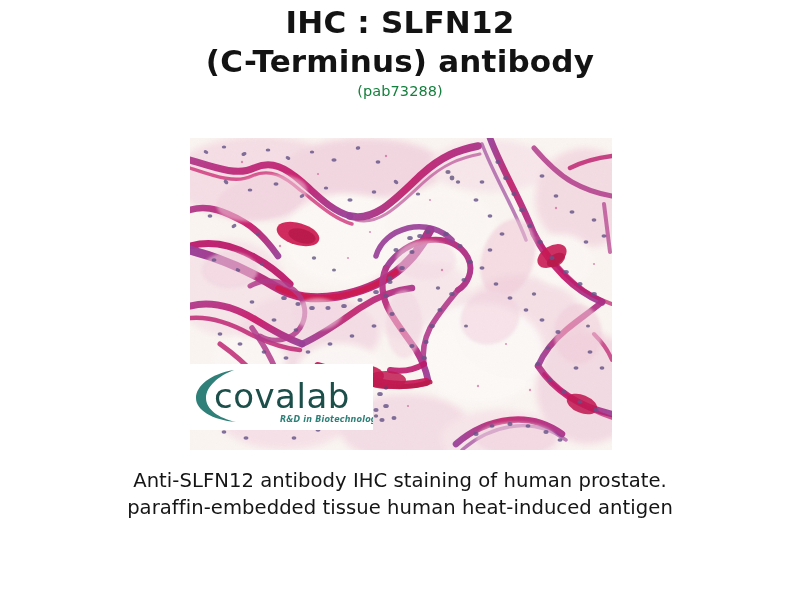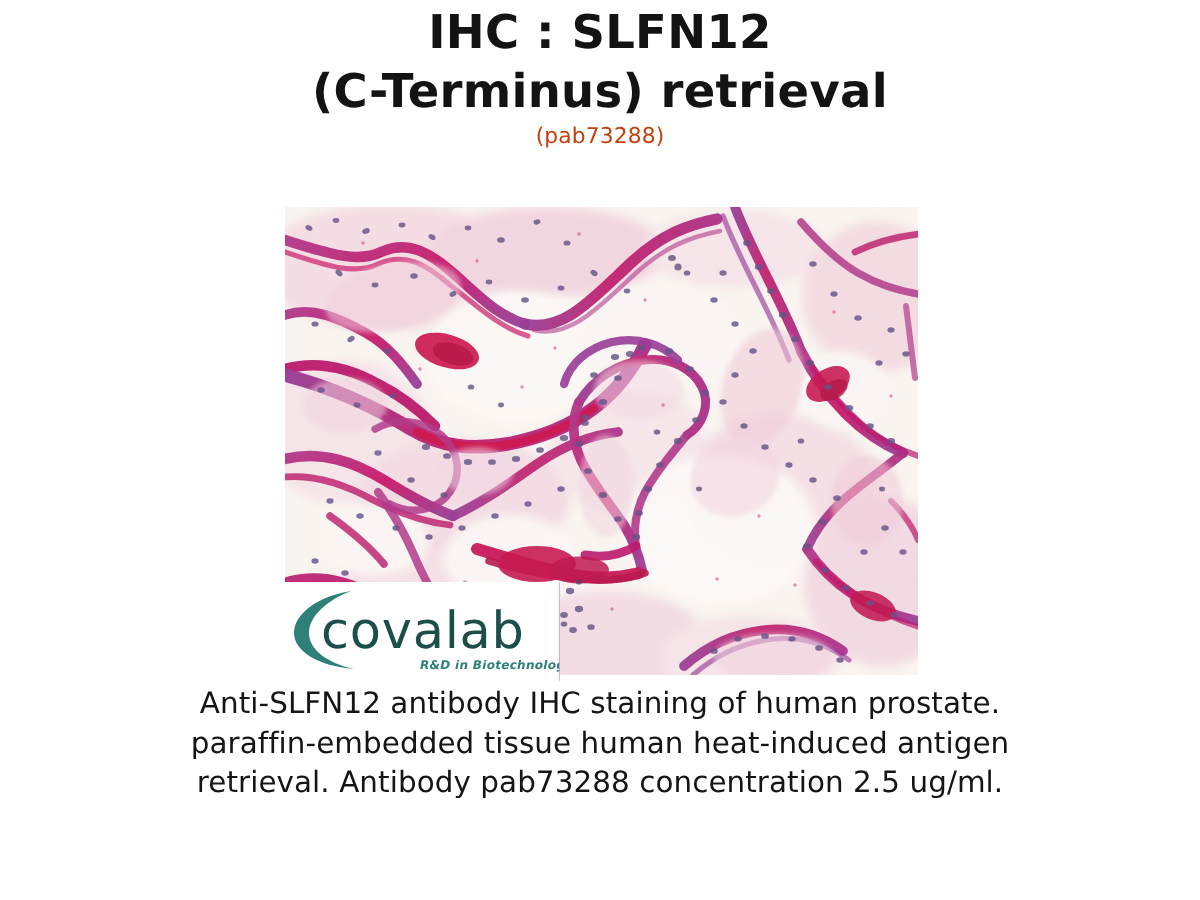--- a/index.html
+++ b/index.html
@@ -42,21 +42,21 @@
     font-size: 31px;
     margin-top: 6px;
   }
   .title-line-2 {
     font-size: 31px;
     margin-top: 6px;
   }
   .subtitle {
     font-size: 14.5px;
     font-weight: normal;
-    color: #c2410c;
+    color: #15803d;
     margin-top: 4px;
     letter-spacing: 0.1px;
   }
 
   
   .micrograph-wrap {
     position: absolute;
     left: 190px;
     top: 138px;
     width: 422px;
@@ -69,56 +69,56 @@
     inset: 0;
     width: 100%;
     height: 100%;
     display: block;
   }
 
   
   .logo-box {
     position: absolute;
     left: 190px;
-    top: 388px;
+    top: 364px;
     width: 183px;
     height: 66px;
     background: #d946ef;
     overflow: hidden;
   }
   .logo-svg {
     position: absolute;
     left: 0;
     top: 0;
     width: 183px;
     height: 66px;
   }
 
   
   .caption {
     position: absolute;
     left: 60px;
-    top: 456px;
+    top: 468px;
     width: 680px;
     text-align: center;
     font-size: 19.6px;
     line-height: 26.5px;
     color: #151515;
     letter-spacing: 0.05px;
   }
   .caption span { display: block; }
 </style>
 </head>
 <body>
 
 <div class="page">
 
   <div class="header">
     <div class="title-line title-line-1">IHC : SLFN12</div>
-    <div class="title-line title-line-2">(C-Terminus) retrieval</div>
+    <div class="title-line title-line-2">(C-Terminus) antibody</div>
     <div class="subtitle">(pab73288)</div>
   </div>
 
   <div class="micrograph-wrap">
     <svg class="micrograph" viewBox="0 0 422 312" preserveAspectRatio="none">
       <defs>
         <filter id="grain">
           <feTurbulence type="fractalNoise" baseFrequency="0.9" numOctaves="3" seed="7"></feTurbulence>
           <feColorMatrix type="saturate" values="0"></feColorMatrix>
           <feComponentTransfer>
@@ -444,16 +444,15 @@
 
       <text x="24" y="44" font-family="'DejaVu Sans','Liberation Sans',sans-serif" font-size="34" font-weight="400" fill="#1c4f4a" letter-spacing="0.5">covalab</text>
 
       <text x="90" y="58" font-family="'DejaVu Sans','Liberation Sans',sans-serif" font-size="8" font-style="italic" font-weight="600" fill="#2f8078" letter-spacing="0.2">R&amp;D in Biotechnology</text>
     </svg>
   </div>
 
   <div class="caption">
     <span>Anti-SLFN12 antibody IHC staining of human prostate.</span>
     <span>paraffin-embedded tissue human heat-induced antigen</span>
-    <span>retrieval. Antibody pab73288 concentration 2.5 ug/ml.</span>
   </div>
 
 </div>
 
 </body></html>

